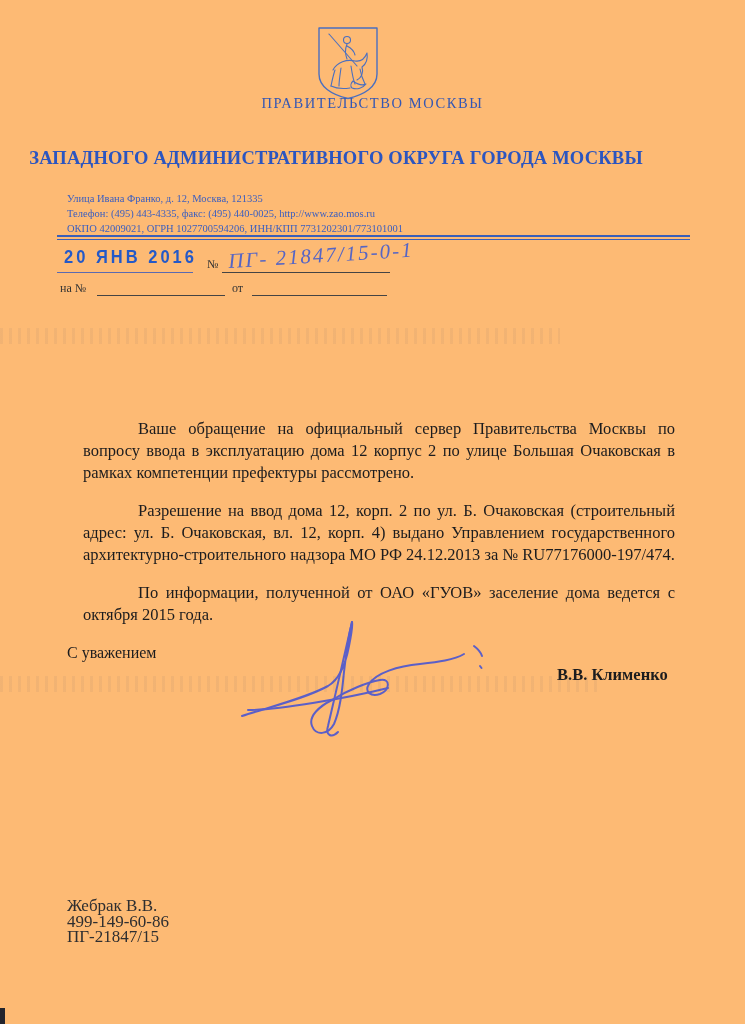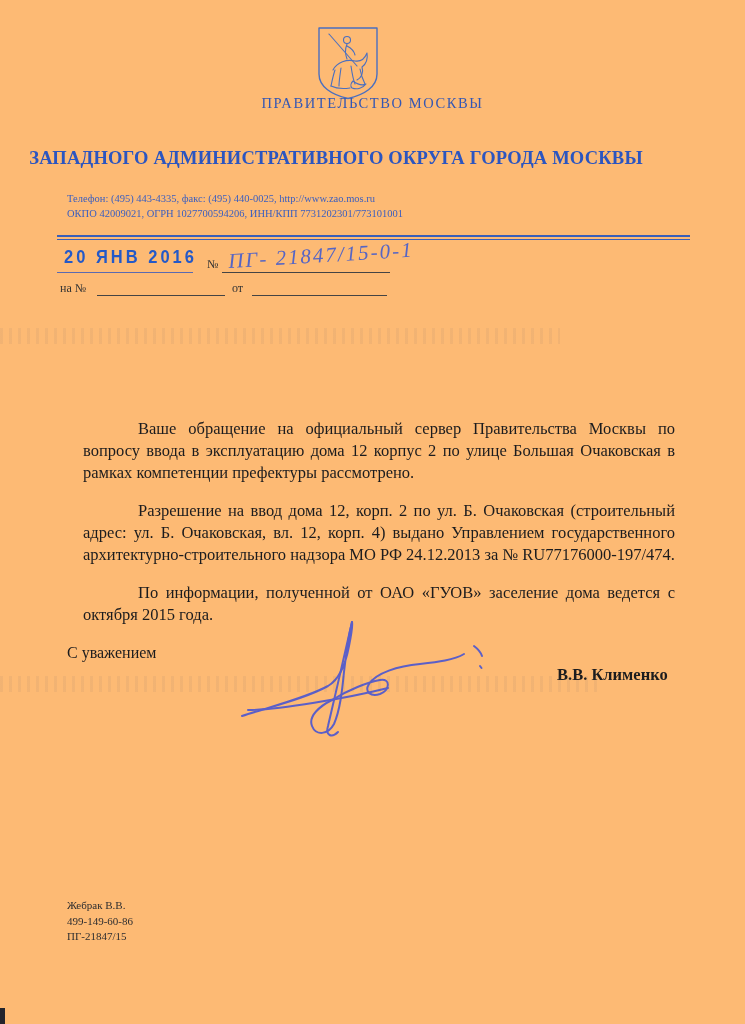--- a/index.html
+++ b/index.html
@@ -60,21 +60,21 @@
     font-size:16.5px;line-height:22px;text-align:justify;
   }
   .body-text p{margin:16px;text-indent:55px;}
   
   .salutation{position:absolute;left:67px;top:644px;font-size:16px;}
   .signature{position:absolute;left:228px;top:614px;width:270px;height:125px;}
   .signer{position:absolute;left:557px;top:665px;font-size:16.5px;font-weight:bold;text-align:center;}
   
   .footer{
     position:absolute;left:67px;top:898px;
-    font-size:11px;line-height:15.5px;color:#2e2e30;
+    font-size:17px;line-height:15.5px;color:#2e2e30;
   }
   
   .artifact{
     position:absolute;left:0;height:16px;pointer-events:none;
     background:repeating-linear-gradient(90deg,
       rgba(90,95,110,0.07) 0 3px, rgba(0,0,0,0) 3px 9px);
     filter:blur(0.6px);
   }
   .artifact.a1{top:328px;width:560px;}
   .artifact.a2{top:676px;width:600px;}
@@ -103,20 +103,21 @@
 
         <path d="M36,55 C40,58 45,60 49,58 C46,62 40,64 35,62 C33,60 34,57 36,55 Z"></path>
       </g>
     </svg>
   </div>
 
   <div class="org-name">ПРАВИТЕЛЬСТВО МОСКВЫ</div>
   <div class="title2">ЗАПАДНОГО АДМИНИСТРАТИВНОГО ОКРУГА ГОРОДА МОСКВЫ</div>
 
   <div class="addr">
+    <div>Улица Ивана Франко, д. 12, Москва, 121335</div>
     <div>Телефон: (495) 443-4335, факс: (495) 440-0025, http://www.zao.mos.ru</div>
     <div>ОКПО 42009021, ОГРН 1027700594206, ИНН/КПП 7731202301/773101001</div>
   </div>
 
   <div class="rule"></div>
 
   <div class="date-stamp">20 ЯНВ 2016</div>
   <div class="stamp-line"></div>
   <div class="num-label">№</div>
   <div class="num-line"></div>

